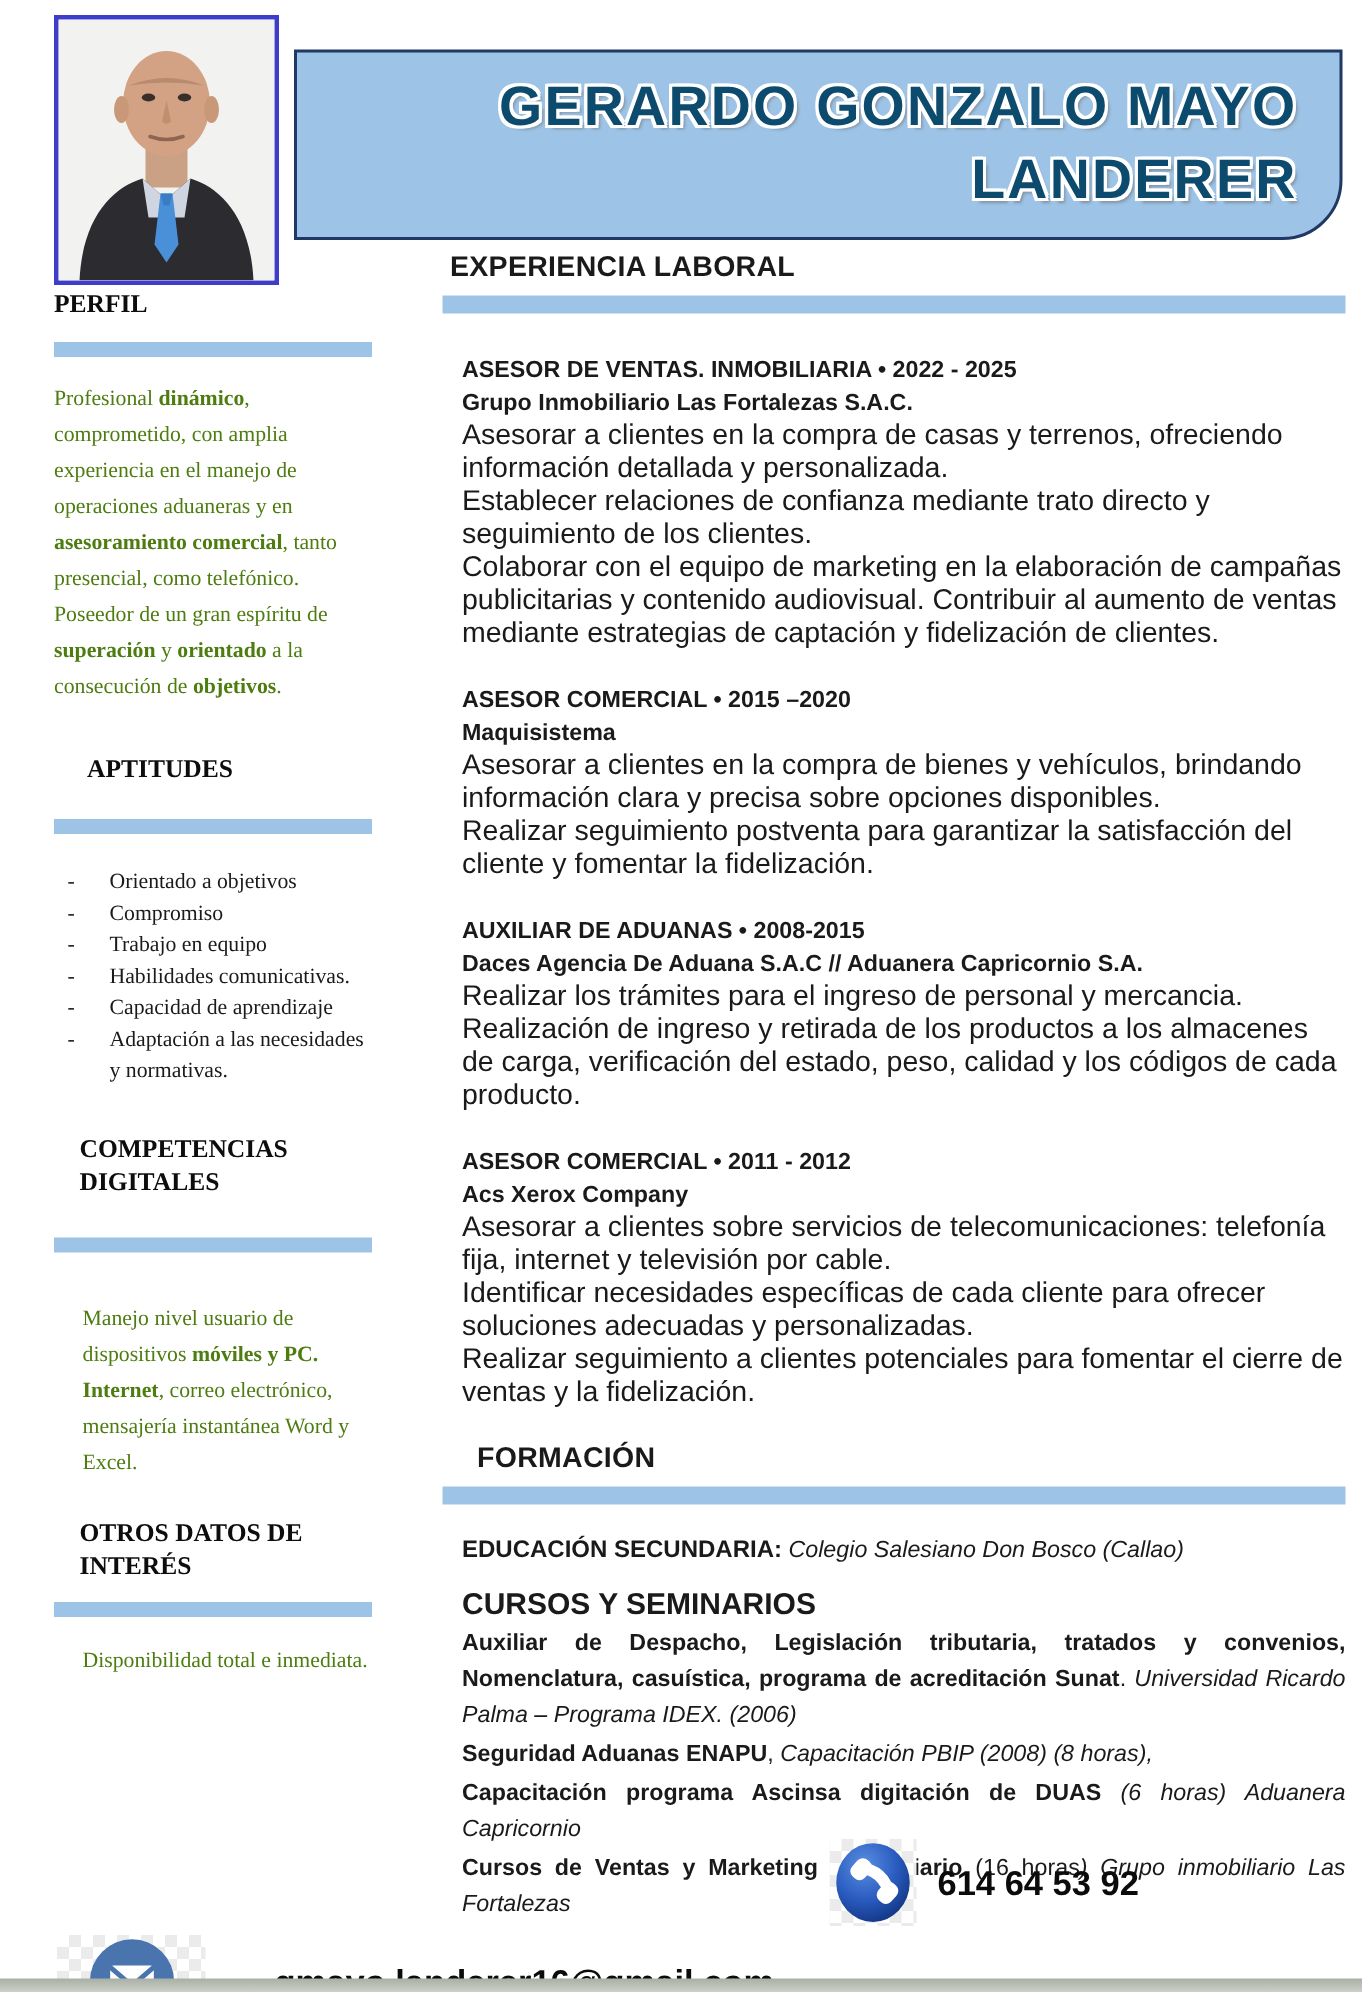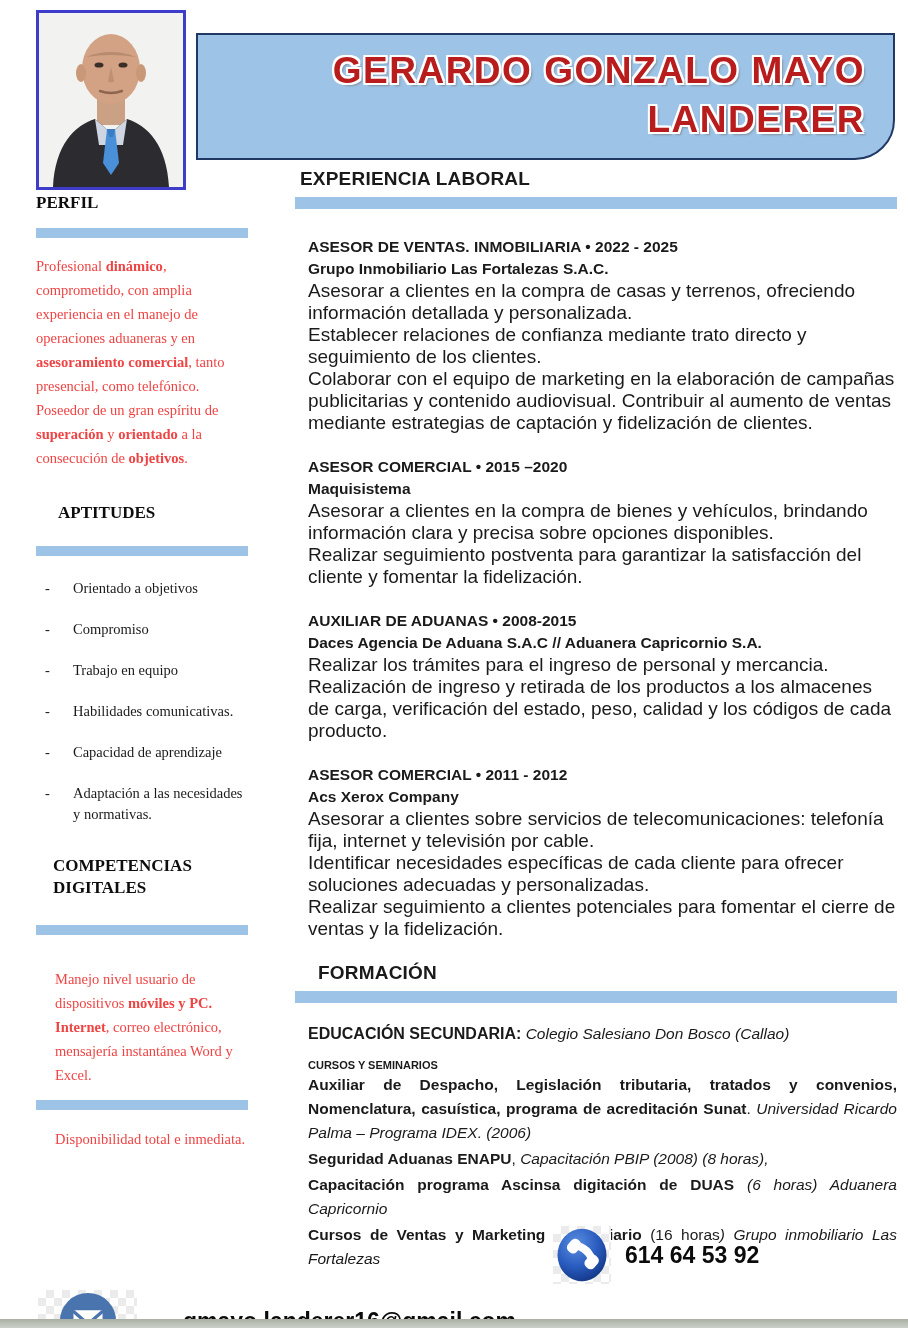--- a/index.html
+++ b/index.html
@@ -19,59 +19,59 @@
   
   .header-band{
     position:absolute;left:196px;top:33px;width:699px;height:127px;
     background:var(--header-fill);
     border:2px solid var(--header-border);
     border-radius:0 0 40px 0;
     display:flex;flex-direction:column;justify-content:center;
     text-align:right;padding:4px 28px 8px 0;
   }
   .name-line{
-    font-size:37px;font-weight:bold;letter-spacing:1.5px;color:#b91c1c;
+    font-size:37px;font-weight:bold;letter-spacing:1.5px;color:#0c4a6e;
     line-height:49px;
     text-shadow:
       -2px -2px 0 #fff, 2px -2px 0 #fff, -2px 2px 0 #fff, 2px 2px 0 #fff,
       -2px 0 0 #fff, 2px 0 0 #fff, 0 -2px 0 #fff, 0 2px 0 #fff,
       3px 3px 2px rgba(110,110,110,.55);
   }
 
   
   .photo{
     position:absolute;left:36px;top:10px;width:150px;height:180px;
     border:3px solid var(--photo-border);background:#fdfdfd;overflow:hidden;
   }
 
   
   .sidebar{position:absolute;left:36px;top:192px;width:213px;font-family:Liberation Serif, serif;}
   .side-heading{font-size:17px;font-weight:bold;color:#0d0d0d;line-height:22px;}
   .side-bar-rule{width:212px;height:10px;background:var(--bar-blue);margin:14px 0 0 0;}
-  .side-para{font-size:14.5px;line-height:24px;margin-top:16px;color:#ef4444;}
+  .side-para{font-size:14.5px;line-height:24px;margin-top:16px;color:#4d7c0f;}
   .h-indent{padding-left:22px;}
   .apt-list{list-style:none;margin-top:22px;font-size:14.5px;line-height:21px;}
-  .apt-list li{position:relative;padding-left:37px;margin-bottom:0;margin-top:20px;}
+  .apt-list li{position:relative;padding-left:37px;margin-bottom:0;}
   .apt-list li::before{content:"-";position:absolute;left:9px;top:0;}
   .mt-sec{margin-top:28px;}
 
   
   .main-col{position:absolute;left:295px;top:168px;width:602px;}
   .main-heading{font-size:19px;font-weight:bold;letter-spacing:.2px;padding-left:5px;}
   .main-bar-rule{width:100%;height:12px;background:var(--bar-blue);margin-top:7px;}
   .jobs{padding:14px 0 0 13px;}
   .job{margin-top:13px;margin-bottom:22px;}
   .job-title,.job-company{font-size:15.5px;font-weight:bold;line-height:22px;}
   .job-line{font-size:19px;line-height:22px;}
   .formacion{margin-top:16px;}
   .formacion .main-heading{padding-left:23px;}
   .edu-line{margin:20px 0 0 13px;font-size:15.5px;line-height:22px;}
   .edu-label{font-weight:bold;font-size:16px;}
   .edu-value{font-style:italic;}
-  .cursos-title{margin:14px 0 0 13px;font-size:11px;font-weight:bold;}
+  .cursos-title{margin:14px 0 0 13px;font-size:20px;font-weight:bold;}
   .cursos{padding-left:13px;}
   .course-item{font-size:15.5px;line-height:24px;text-align:justify;margin-top:2px;}
 
   
   .footer-item{position:absolute;display:flex;align-items:center;}
   .footer-email{left:38px;top:1290px;}
   .footer-phone{left:553px;top:1226px;}
   .checker{
     background:conic-gradient(#ebebeb 25%,#fff 0 50%,#ebebeb 0 75%,#fff 0) 0 0/16px 16px;
     display:flex;align-items:center;justify-content:center;
@@ -140,20 +140,21 @@
         <li>Trabajo en equipo</li>
         <li>Habilidades comunicativas.</li>
         <li>Capacidad de aprendizaje</li>
         <li>Adaptación a las necesidades y normativas.</li>
       </ul>
 
     <div class="side-heading mt-sec" style="margin-top:30px;padding-left:17px;">COMPETENCIAS DIGITALES</div>
     <div class="side-bar-rule" style="margin-top:26px;"></div>
     <p class="side-para" style="margin-top:32px;padding-left:19px;"><span>Manejo nivel usuario de dispositivos </span><b>móviles y PC. Internet</b><span>, correo electrónico, mensajería instantánea Word y Excel.</span></p>
 
+    <div class="side-heading mt-sec" style="margin-top:24px;padding-left:17px;">OTROS DATOS DE INTERÉS</div>
     <div class="side-bar-rule" style="margin-top:13px;"></div>
     <p class="side-para" style="margin-top:18px;padding-left:19px;line-height:23px;"><span>Disponibilidad total e inmediata.</span></p>
   </div>
 
   <div class="main-col">
     <div class="main-heading">EXPERIENCIA LABORAL</div>
     <div class="main-bar-rule"></div>
 
     <div class="jobs">
         <div class="job">

